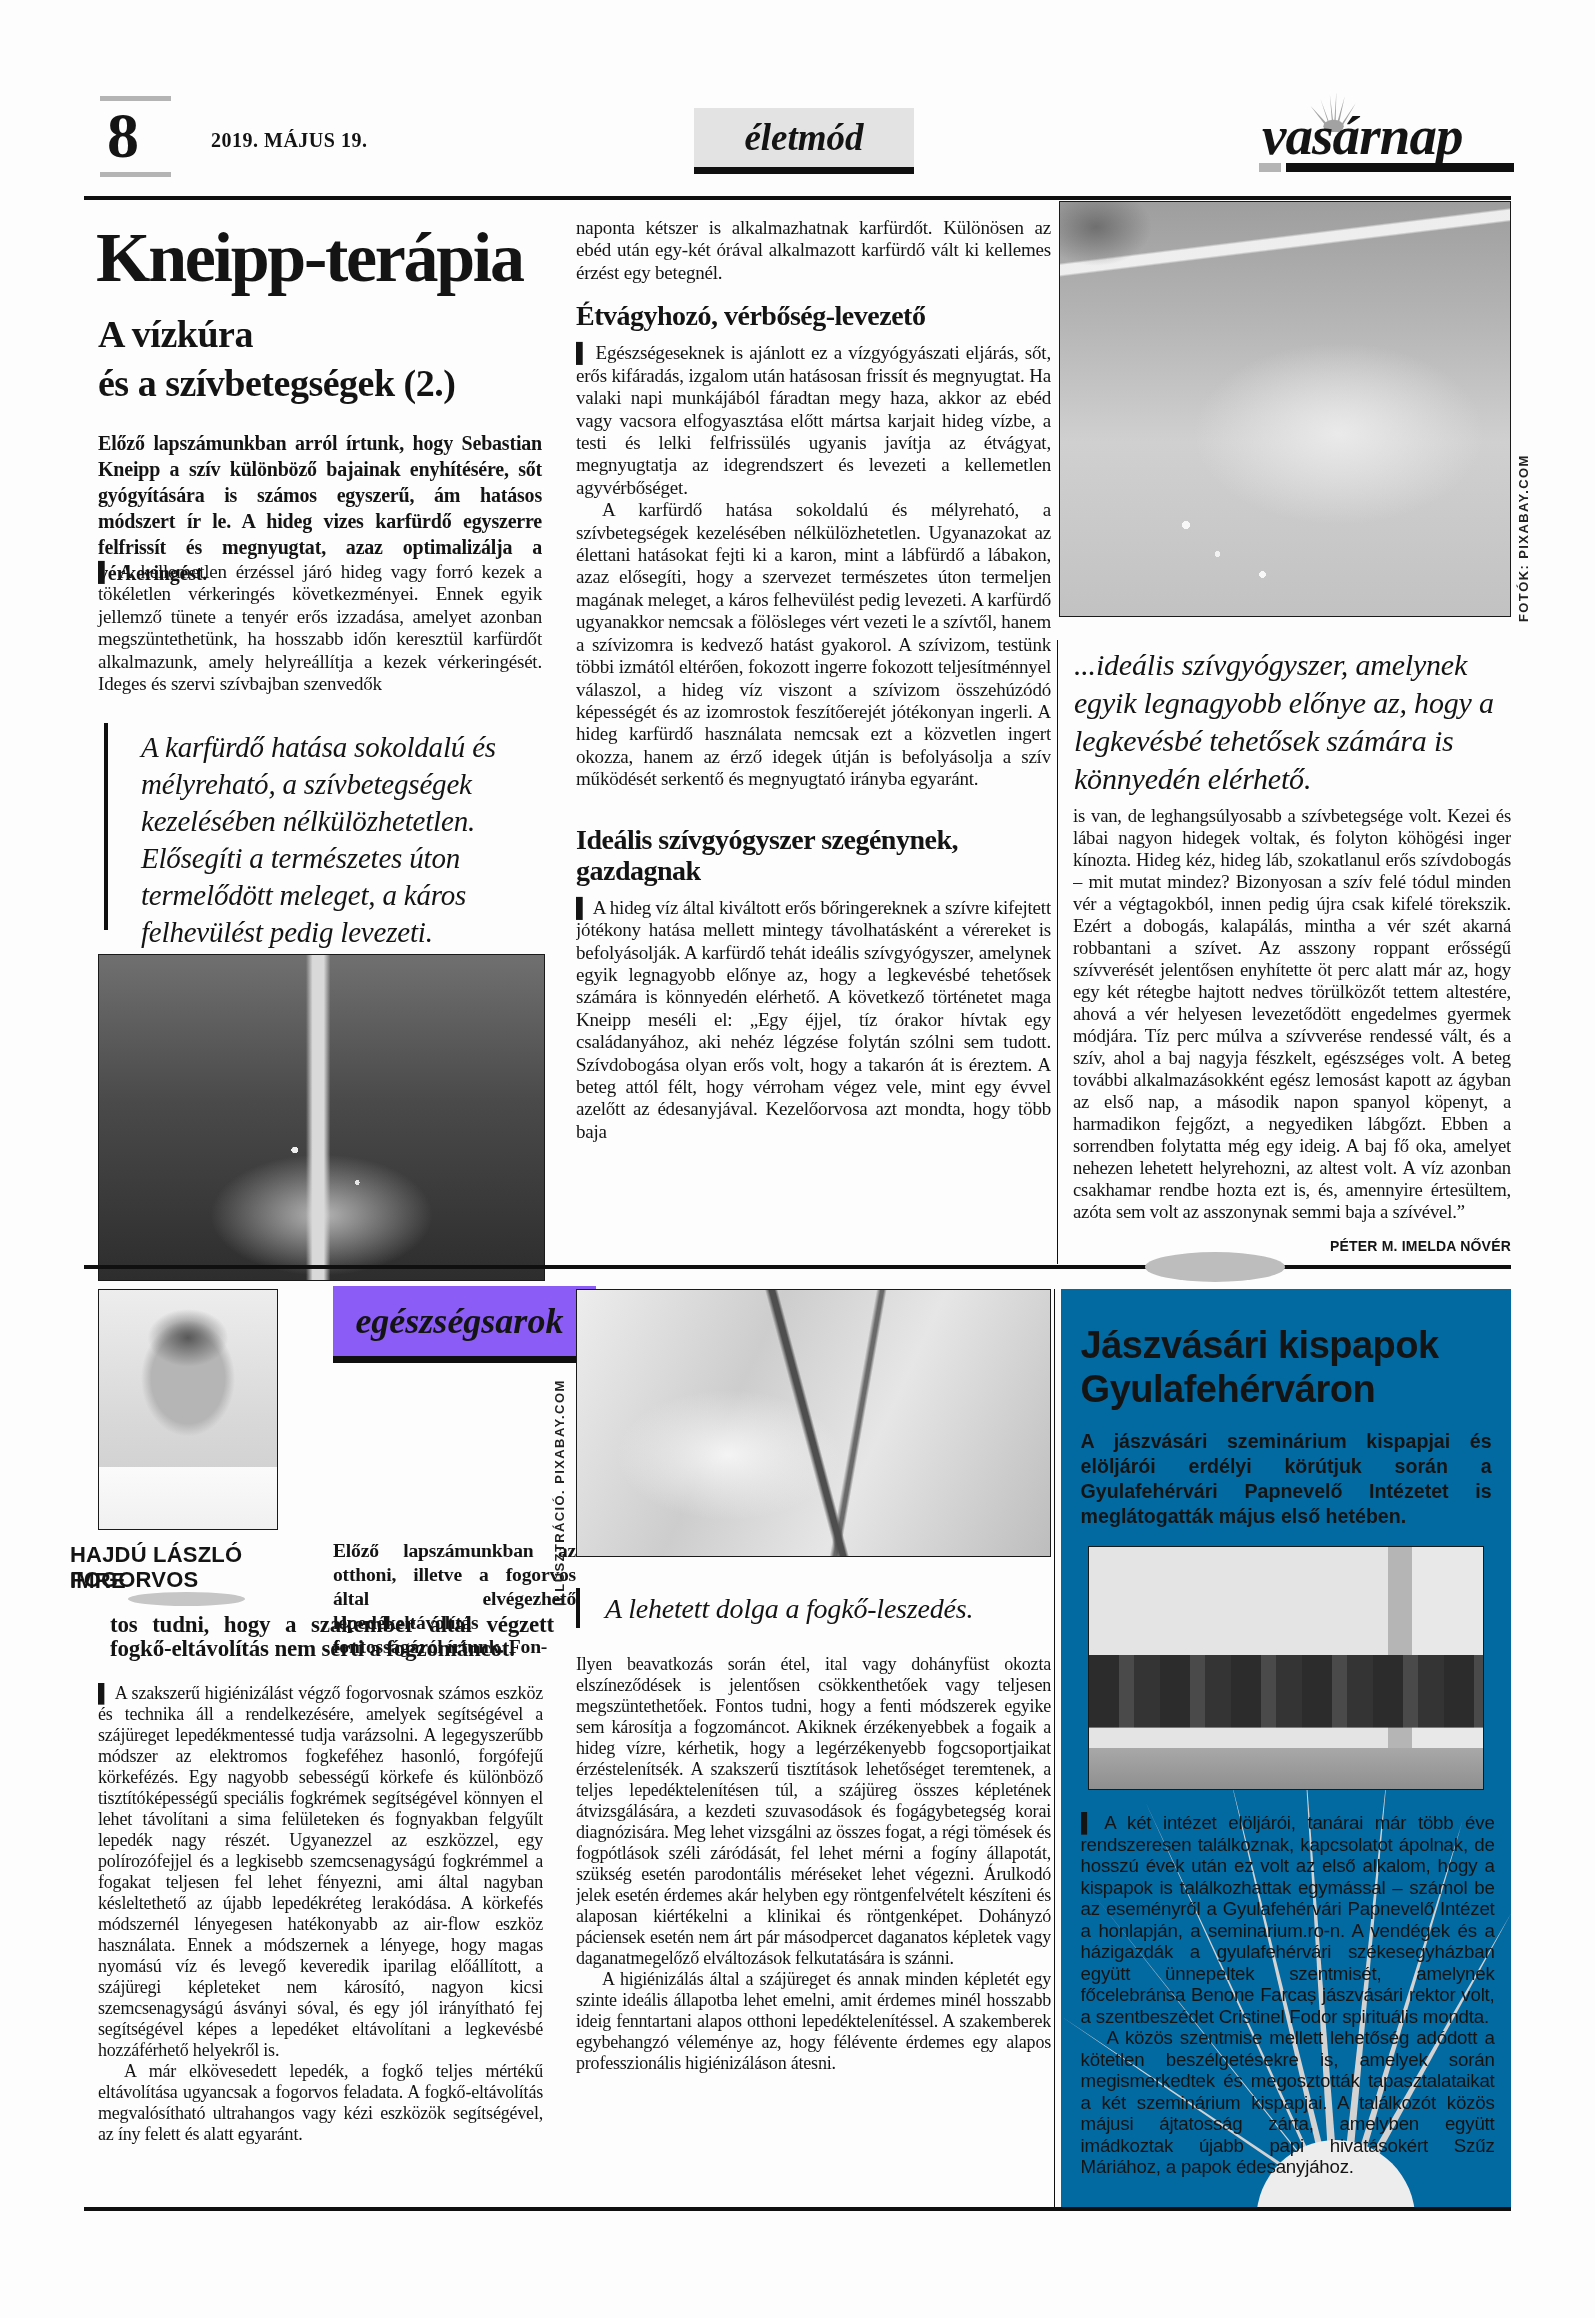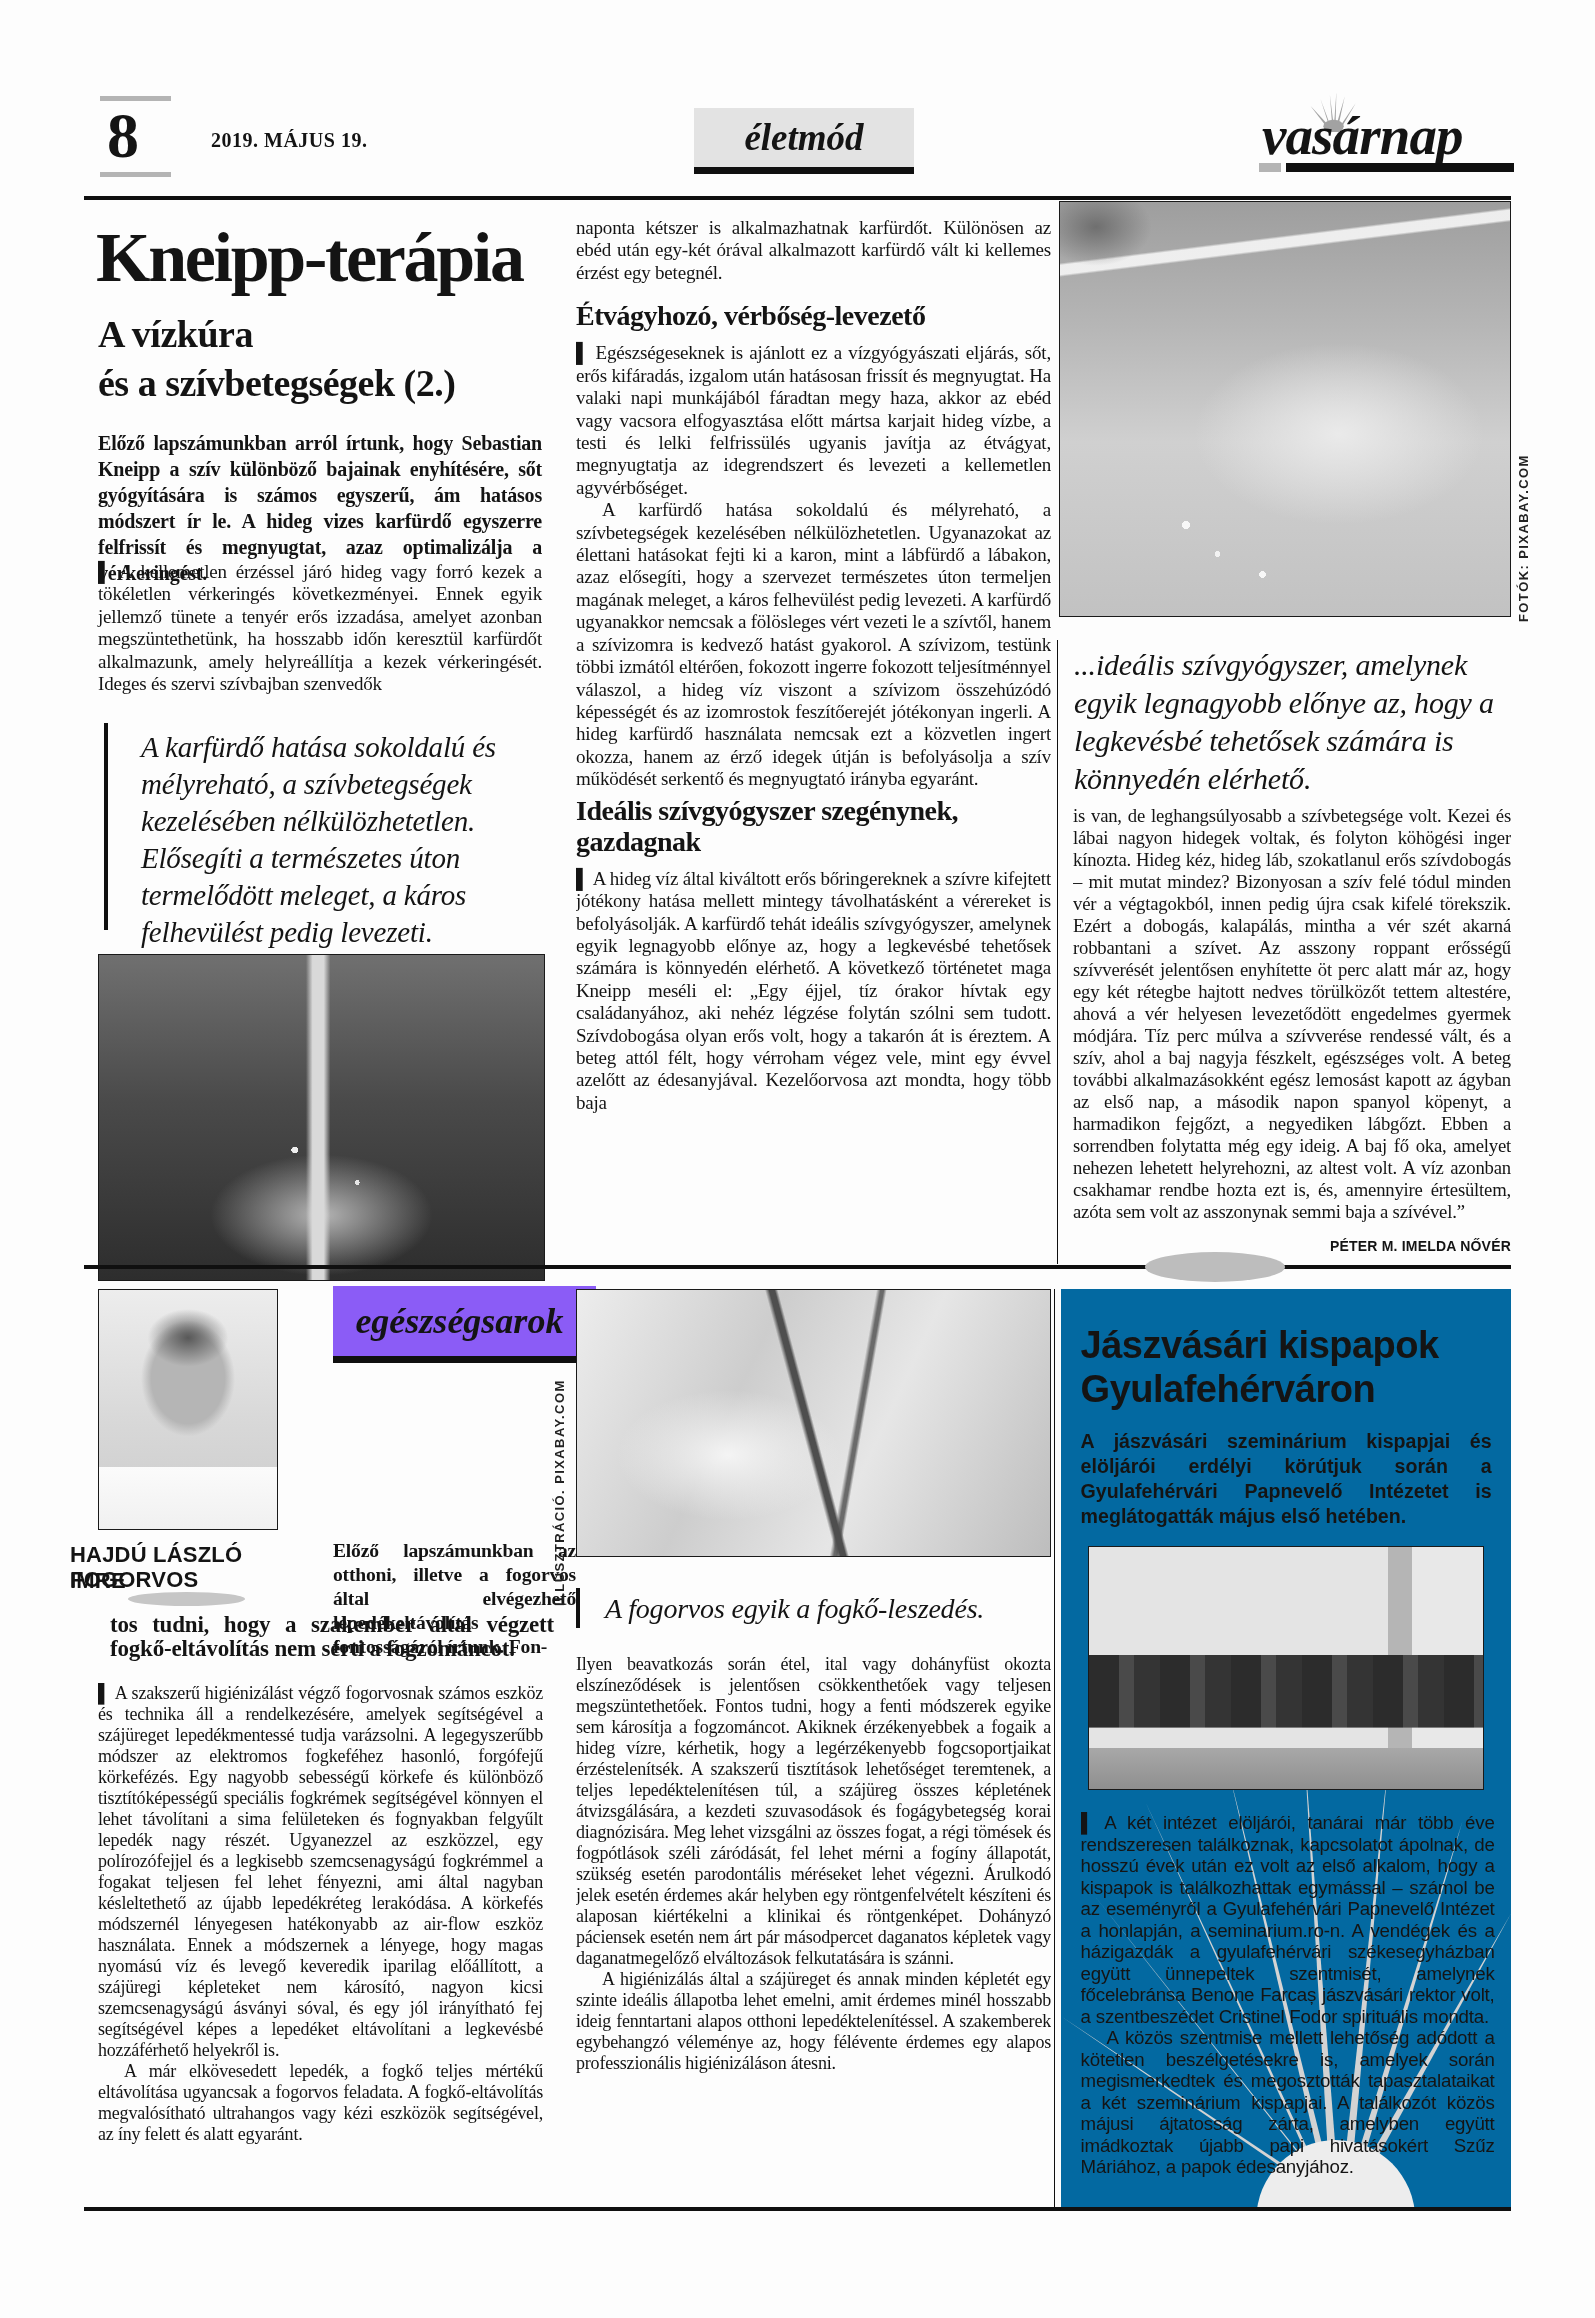--- a/index.html
+++ b/index.html
@@ -121,21 +121,21 @@
   <div class="abs rule" style="left:104px;top:723px;width:4.2px;height:207px;"></div>
   <div class="abs quote" style="left:141px;top:729px;width:402px;">A karfürdő hatása sokoldalú és mélyreható, a szívbetegségek kezelésében nélkülözhetetlen. Elősegíti a természetes úton termelődött meleget, a káros felhevülést pedig levezeti.</div>
 
   <div class="abs photo ph-faucet" style="left:98px;top:954px;width:447px;height:327px;"></div>
 
   <div class="abs" style="left:576px;top:217px;width:475px;height:1042px;overflow:hidden;">
     <p class="body-t">naponta kétszer is alkalmazhatnak karfürdőt. Különösen az ebéd után egy-két órával alkalmazott karfürdő vált ki kellemes érzést egy betegnél.</p>
     <div class="h3">Étvágyhozó, vérbőség-levezető</div>
     <p class="body-t">▌ Egészségeseknek is ajánlott ez a vízgyógyászati eljárás, sőt, erős kifáradás, izgalom után hatásosan frissít és megnyugtat. Ha valaki napi munkájából fáradtan megy haza, akkor az ebéd vagy vacsora elfogyasztása előtt mártsa karjait hideg vízbe, a testi és lelki felfrissülés ugyanis javítja az étvágyat, megnyugtatja az idegrendszert és levezeti a kellemetlen agyvérbőséget.</p>
     <p class="body-t indent">A karfürdő hatása sokoldalú és mélyreható, a szívbetegségek kezelésében nélkülözhetetlen. Ugyanazokat az élettani hatásokat fejti ki a karon, mint a lábfürdő a lábakon, azaz elősegíti, hogy a szervezet természetes úton termeljen magának meleget, a káros felhevülést pedig levezeti. A karfürdő ugyanakkor nemcsak a fölösleges vért vezeti le a szívtől, hanem a szívizomra is kedvező hatást gyakorol. A szívizom, testünk többi izmától eltérően, fokozott ingerre fokozott teljesítménnyel válaszol, a hideg víz viszont a szívizom összehúzódó képességét és az izomrostok feszítőerejét jótékonyan ingerli. A hideg karfürdő használata nemcsak ezt a közvetlen ingert okozza, hanem az érző idegek útján is befolyásolja a szív működését serkentő és megnyugtató irányba egyaránt.</p>
-    <div class="h3" style="margin-top:4px;">Ideális szívgyógyszer szegénynek, gazdagnak</div>
+    <div class="h3" style="margin-top:33px;">Ideális szívgyógyszer szegénynek, gazdagnak</div>
     <p class="body-t">▌ A hideg víz által kiváltott erős bőringereknek a szívre kifejtett jótékony hatása mellett mintegy távolhatásként a vérereket is befolyásolják. A karfürdő tehát ideális szívgyógyszer, amelynek egyik legnagyobb előnye az, hogy a legkevésbé tehetősek számára is könnyedén elérhető. A következő történetet maga Kneipp meséli el: „Egy éjjel, tíz órakor hívtak egy családanyához, aki nehéz légzése folytán szólni sem tudott. Szívdobogása olyan erős volt, hogy a takarón át is éreztem. A beteg attól félt, hogy vérroham végez vele, mint egy évvel azelőtt az édesanyjával. Kezelőorvosa azt mondta, hogy több baja</p>
   </div>
 
   <div class="abs vrule" style="left:1057px;top:640px;width:1.4px;height:624px;"></div>
   <div class="abs caption" style="left:1074px;top:646px;width:435px;">...ideális szívgyógyszer, amelynek egyik legnagyobb előnye az, hogy a legkevésbé tehetősek számára is könnyedén elérhető.</div>
   <p class="abs body-t" style="left:1073px;top:805px;width:438px;max-height:430px;overflow:hidden;font-size:18.7px;line-height:22px;">is van, de leghangsúlyosabb a szívbetegsége volt. Kezei és lábai nagyon hidegek voltak, és folyton köhögési inger kínozta. Hideg kéz, hideg láb, szokatlanul erős szívdobogás – mit mutat mindez? Bizonyosan a szív felé tódul minden vér a végtagokból, innen pedig újra csak kifelé törekszik. Ezért a dobogás, kalapálás, mintha a vér szét akarná robbantani a szívet. Az asszony roppant erősségű szívverését jelentősen enyhítette öt perc alatt már az, hogy egy két rétegbe hajtott nedves törülközőt tettem altestére, ahová a vér helyesen levezetődött engedelmes gyermek módjára. Tíz perc múlva a szívverése rendessé vált, és a szív, ahol a baj nagyja fészkelt, egészséges volt. A beteg további alkalmazásokként egész lemosást kapott az ágyban az első nap, a második napon spanyol köpenyt, a harmadikon fejgőzt, a negyediken lábgőzt. Ebben a sorrendben folytatta még egy ideig. A baj fő oka, amelyet nehezen lehetett helyrehozni, az altest volt. A víz azonban csakhamar rendbe hozta ezt is, és, amennyire értesültem, azóta sem volt az asszonynak semmi baja a szívével.”</p>
   <div class="abs author" style="left:1073px;top:1238px;width:438px;">PÉTER M. IMELDA NŐVÉR</div>
 
   <div class="abs rule" style="left:84px;top:1265px;width:1427px;height:4.2px;"></div>
   <div class="abs ellipse" style="left:1145px;top:1252px;width:140px;height:30px;"></div>
@@ -152,21 +152,21 @@
   <div class="abs lead" style="left:110px;top:1613px;width:444px;font-size:23px;line-height:24px;">tos tudni, hogy a szakember által végzett fogkő-eltávolítás nem sérti a fogzománcot.</div>
 
   <div class="abs" style="left:98px;top:1683px;width:445px;height:519px;overflow:hidden;">
     <p class="body-s">▌ A szakszerű higiénizálást végző fogorvosnak számos eszköz és technika áll a rendelkezésére, amelyek segítségével a szájüreget lepedékmentessé tudja varázsolni. A legegyszerűbb módszer az elektromos fogkeféhez hasonló, forgófejű körkefézés. Egy nagyobb sebességű körkefe és különböző tisztítóképességű speciális fogkrémek segítségével könnyen el lehet távolítani a sima felületeken és fognyakban felgyűlt lepedék nagy részét. Ugyanezzel az eszközzel, egy polírozófejjel és a legkisebb szemcsenagyságú fogkrémmel a fogakat teljesen fel lehet fényezni, ami által nagyban késleltethető az újabb lepedékréteg lerakódása. A körkefés módszernél lényegesen hatékonyabb az air-flow eszköz használata. Ennek a módszernek a lényege, hogy magas nyomású víz és levegő keveredik iparilag előállított, a szájüregi képleteket nem károsító, nagyon kicsi szemcsenagyságú ásványi sóval, és egy jól irányítható fej segítségével képes a lepedéket eltávolítani a legkevésbé hozzáférhető helyekről is.</p>
     <p class="body-s indent">A már elkövesedett lepedék, a fogkő teljes mértékű eltávolítása ugyancsak a fogorvos feladata. A fogkő-eltávolítás megvalósítható ultrahangos vagy kézi eszközök segítségével, az íny felett és alatt egyaránt.</p>
   </div>
 
   <div class="abs credit" style="left:552px;top:1606px;">ILLUSZTRÁCIÓ. PIXABAY.COM</div>
   <div class="abs photo ph-dental" style="left:576px;top:1289px;width:475px;height:268px;"></div>
   <div class="abs rule" style="left:576px;top:1588px;width:4.2px;height:40px;"></div>
-  <div class="abs caption-s" style="left:605px;top:1591px;width:439px;">A fogorvos egyik a fogkő-leszedés.</div>
+  <div class="abs caption-s" style="left:605px;top:1591px;width:439px;">A lehetett dolga a fogkő-leszedés.</div>
   <div class="abs" style="left:576px;top:1654px;width:475px;height:547px;overflow:hidden;">
     <p class="body-s">Ilyen beavatkozás során étel, ital vagy dohányfüst okozta elszíneződések is jelentősen csökkenthetőek vagy teljesen megszüntethetőek. Fontos tudni, hogy a fenti módszerek egyike sem károsítja a fogzománcot. Akiknek érzékenyebbek a fogaik a hideg vízre, kérhetik, hogy a legérzékenyebb fogcsoportjaikat érzéstelenítsék. A szakszerű tisztítások lehetőséget teremtenek, a teljes lepedéktelenítésen túl, a szájüreg összes képletének átvizsgálására, a kezdeti szuvasodások és fogágybetegség korai diagnózisára. Meg lehet vizsgálni az összes fogat, a régi tömések és fogpótlások széli záródását, fel lehet mérni a fogíny állapotát, szükség esetén parodontális méréseket lehet végezni. Árulkodó jelek esetén érdemes akár helyben egy röntgenfelvételt készíteni és alaposan kiértékelni a klinikai és röntgenképet. Dohányzó páciensek esetén nem árt pár másodpercet daganatos képletek vagy daganatmegelőző elváltozások felkutatására is szánni.</p>
     <p class="body-s indent">A higiénizálás által a szájüreget és annak minden képletét egy szinte ideális állapotba lehet emelni, amit érdemes minél hosszabb ideig fenntartani alapos otthoni lepedéktelenítéssel. A szakemberek egybehangzó véleménye az, hogy félévente érdemes egy alapos professzionális higiénizáláson átesni.</p>
   </div>
 
   <div class="abs vrule" style="left:1054px;top:1289px;width:1.4px;height:919px;"></div>
   <div class="abs" style="left:1061px;top:1289px;width:450px;height:919px;background:#0369a1;overflow:hidden;">
     <svg style="position:absolute;left:0;bottom:0;" width="450" height="491" viewBox="0 0 963 1050">
       <g fill="#d3d3d3">
         <polygon points="580,1020 70,380 560,1000"></polygon>

